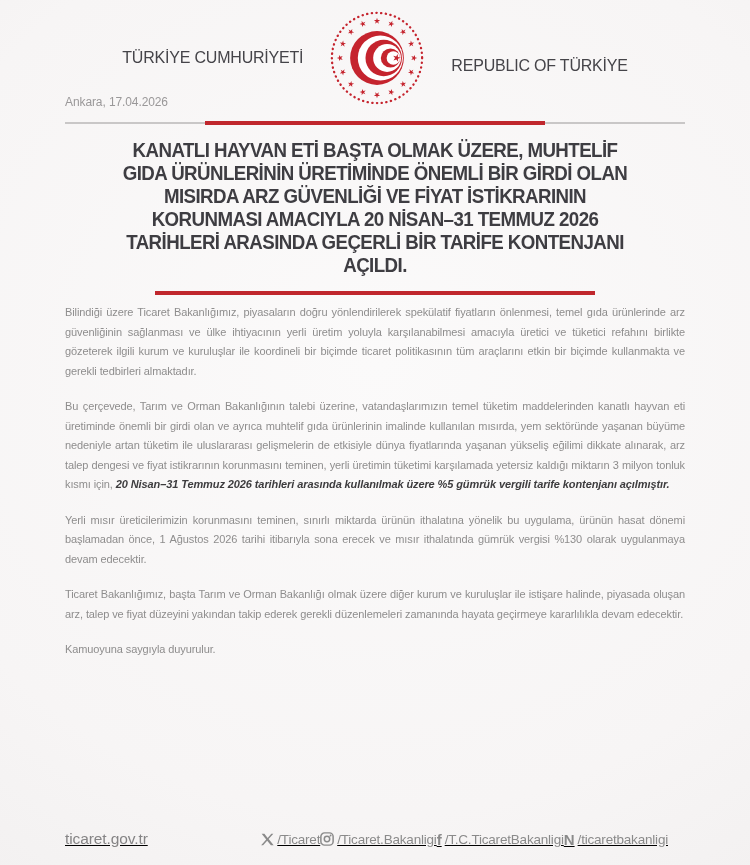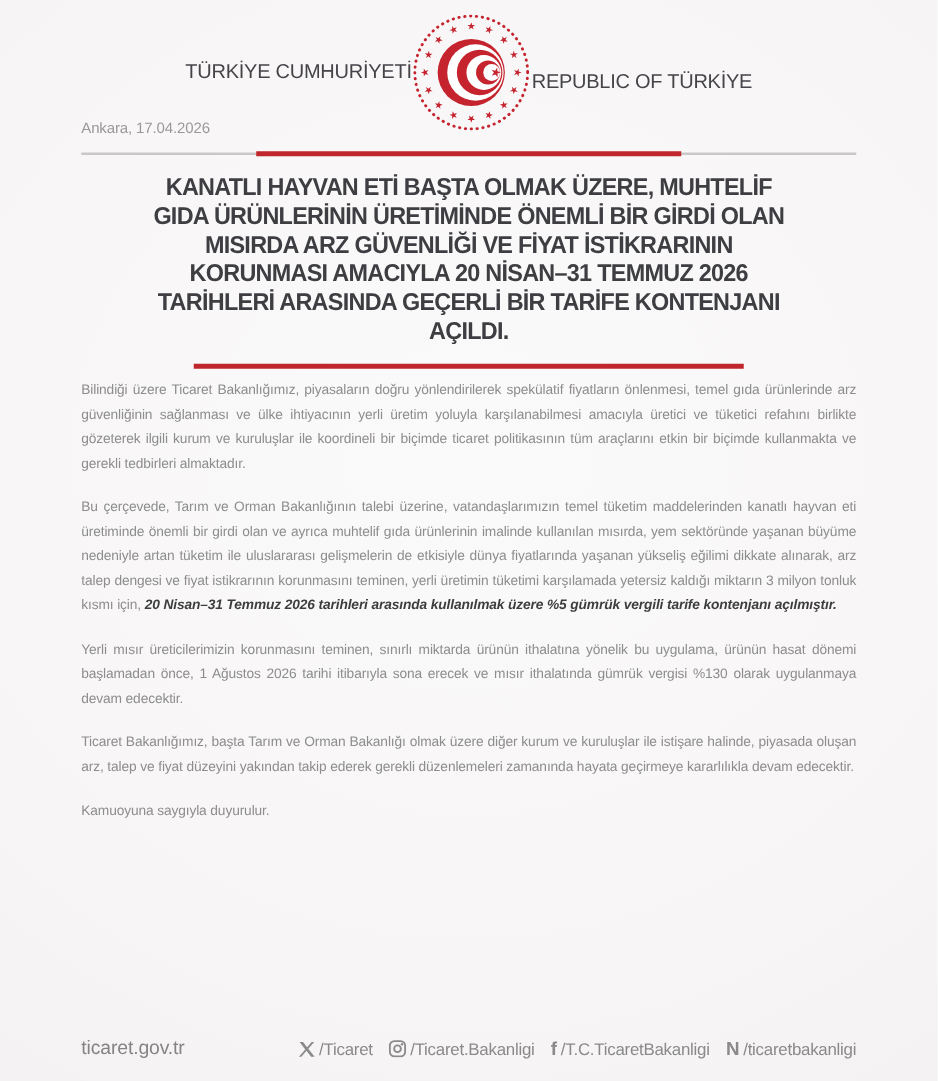--- a/index.html
+++ b/index.html
@@ -7,21 +7,21 @@
   body { font-family:"Liberation Sans", sans-serif; }
 
   .page {
     position:relative; width:750px; height:865px; overflow:hidden;
     background: radial-gradient(120% 95% at 50% 42%, #fbfafa 0%, #f7f5f5 55%, #eeecec 100%);
   }
 
   
   .header-row {
     position:absolute; top:10px; left:0; right:0;
-    display:flex; justify-content:center; align-items:center; 
+    display:flex; justify-content:center; align-items:center; gap:26px;
   }
   .org-block { line-height:1.22; letter-spacing:-0.2px; color:#454449; }
   .org-left  { text-align:right; }
   .org-right { text-align:left;margin-top:16px; }
   .org-line1 { font-size:16px; font-weight:400; }
   .org-line2 { font-size:19px; font-weight:700; }
   .logo-wrap { width:96px; height:96px; flex:0 0 auto; }
 
   .dateline {
     position:absolute; left:65px; top:95px;
@@ -54,25 +54,25 @@
   .body-text {
     position:absolute; top:303px; left:65px; right:65px;
     color:#8e8d8d; font-size:11px; line-height:19.5px; letter-spacing:-0.1px;
   }
   .body-text p { text-align:justify; margin-bottom:16px; }
   .body-text p.closing { text-align:left; margin-bottom:0; }
   .bold-run { font-weight:700; color:#3d3c3e;font-style:italic; }
 
   
   .footer {
-    position:absolute; left:65px; right:65px; bottom:17px;
-    display:flex; justify-content:space-between; align-items:center;
+    position:absolute; left:65px; right:82px; bottom:17px;
+    display:flex; justify-content:space-between; align-items:center;text-decoration:underline;
   }
   .site { font-size:15.5px; color:#858485; letter-spacing:-0.1px; }
-  .social { display:flex; align-items:center; gap:13px; }
+  .social { display:flex; align-items:center; }
   .social-item { display:flex; align-items:center; gap:3px; color:#8a8a8a; }
   .social-item .handle { font-size:13.5px; letter-spacing:-0.2px; }
   .glyph-icon { font-weight:700; font-size:15px; line-height:1; color:#8a8a8a; }
   .svg-icon { display:block; }
 </style>
 </head>
 <body>
 
 <div class="page">
 

